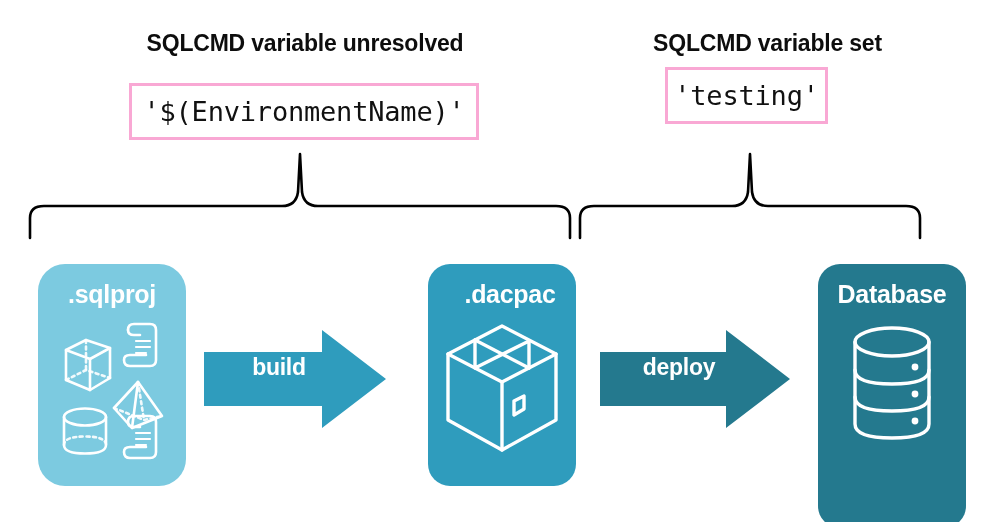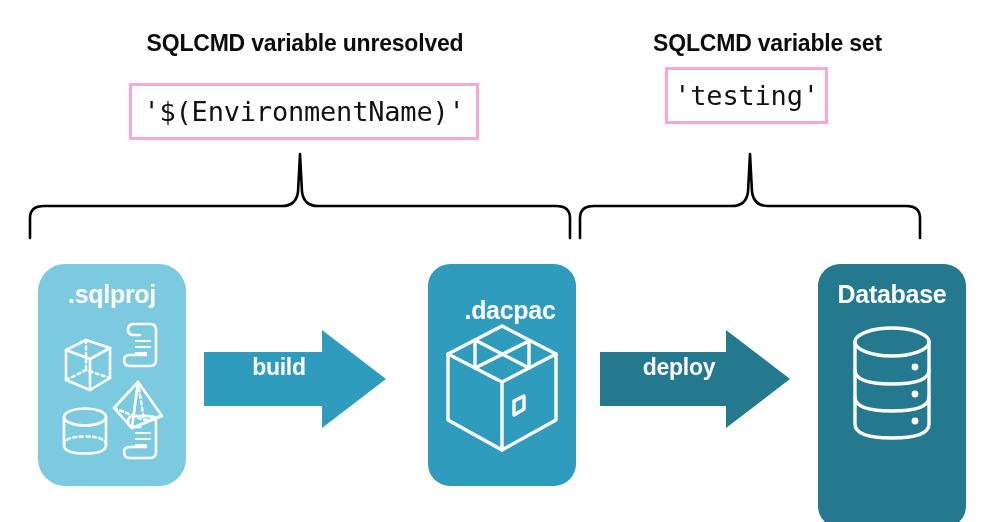--- a/index.html
+++ b/index.html
@@ -83,21 +83,21 @@
     position: absolute;
     left: 0;
     right: 0;
   }
 
   #card-sqlproj  { left: 38px;  top: 264px; width: 148px; height: 222px; background: #7ccae0; border-radius: 27px; }
   #card-dacpac   { left: 428px; top: 264px; width: 148px; height: 222px; background: #2f9cbd; }
   #card-database { left: 818px; top: 264px; width: 148px; height: 264px; background: #24798e; }
 
   #card-sqlproj  .stage-title { top: 16px; }
-  #card-dacpac   .stage-title { top: 32px; padding-left: 16px; }
+  #card-dacpac   .stage-title { top: 16px; padding-left: 16px; }
   #card-database .stage-title { top: 16px; }
 
   #card-sqlproj  .stage-art { top: 52px; }
   #card-dacpac   .stage-art { top: 52px; }
   #card-database .stage-art { top: 58px; }
 
   
   .arrow {
     position: absolute;
   }

